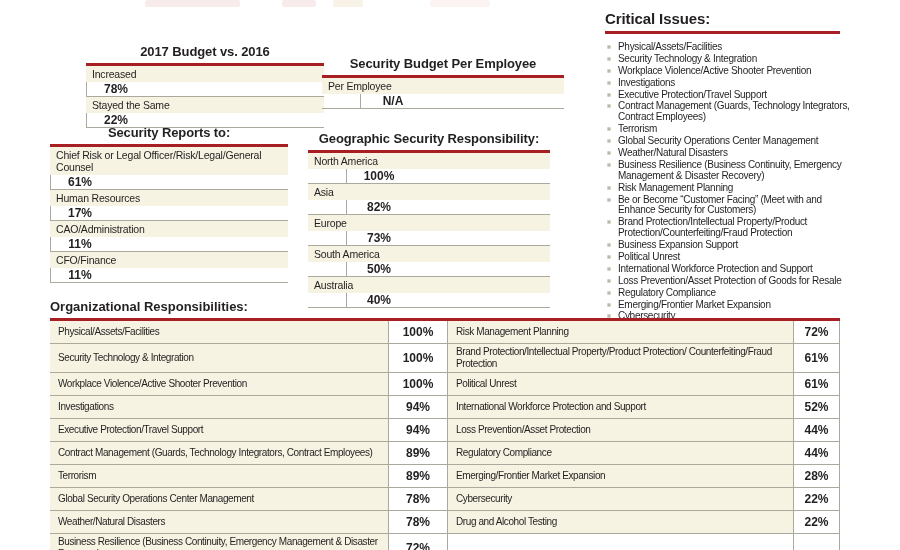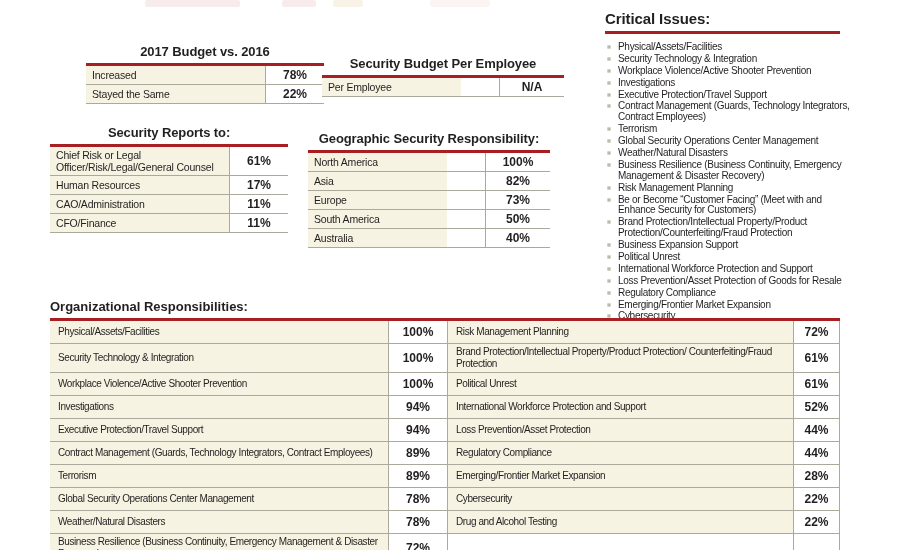--- a/index.html
+++ b/index.html
@@ -17,21 +17,21 @@
   .artifact{position:absolute;top:0;height:7px;border-radius:2px;}
   .a1{left:145px;width:95px;background:rgba(190,60,55,0.10);}
   .a2{left:282px;width:34px;background:rgba(190,60,55,0.10);}
   .a3{left:333px;width:30px;background:rgba(200,150,60,0.12);}
   .a4{left:430px;width:60px;background:rgba(190,60,55,0.06);}
 
   
   .mini{position:absolute;}
   .mini-title{font-size:13px;font-weight:bold;letter-spacing:-0.1px;text-align:center;margin-bottom:4px;white-space:nowrap;}
   .red-bar{height:3px;background:var(--red);}
-  .mini-row{display:flex;align-items:stretch;border-bottom:1px solid var(--line);min-height:18px;}
+  .mini-row{display:flex;align-items:stretch;border-bottom:1px solid var(--line);min-height:18px;flex-direction:column;}
   .m-lbl{flex:1;background:var(--cream);display:flex;align-items:center;padding:2px 6px;font-size:10.5px;letter-spacing:-0.2px;line-height:1.15;}
   .m-val{width:58px;display:flex;align-items:center;justify-content:center;border-left:1px solid var(--line);font-weight:bold;font-size:12px;background:#fff;}
   .mini.right .m-val{width:64px;margin-left:38px;}
 
   
   .ci{position:absolute;left:605px;top:10px;width:252px;}
   .ci-title{font-size:15px;font-weight:bold;letter-spacing:-0.1px;}
   .ci-bar{height:3px;background:var(--red);width:235px;margin:4px 0 8px;}
   .ci-list{list-style:none;margin:0;padding:0;}
   .ci-item{display:flex;align-items:flex-start;gap:7px;font-size:10px;letter-spacing:-0.3px;line-height:1.09;margin:0 0 1px 2px;}

